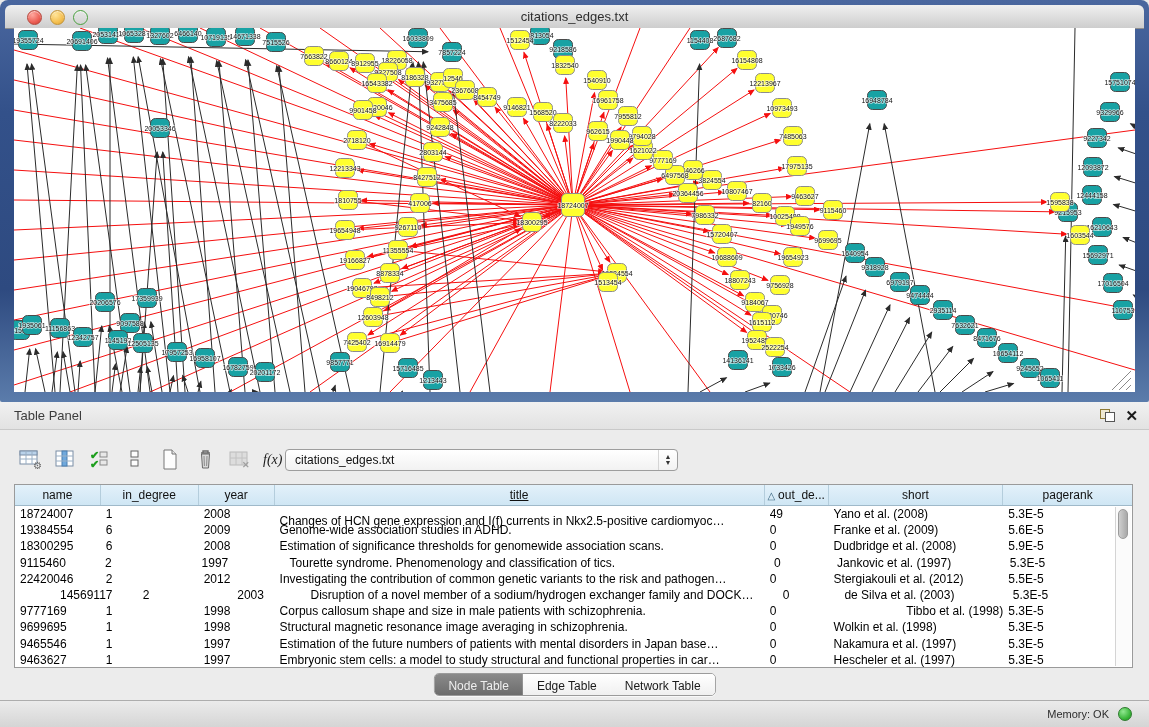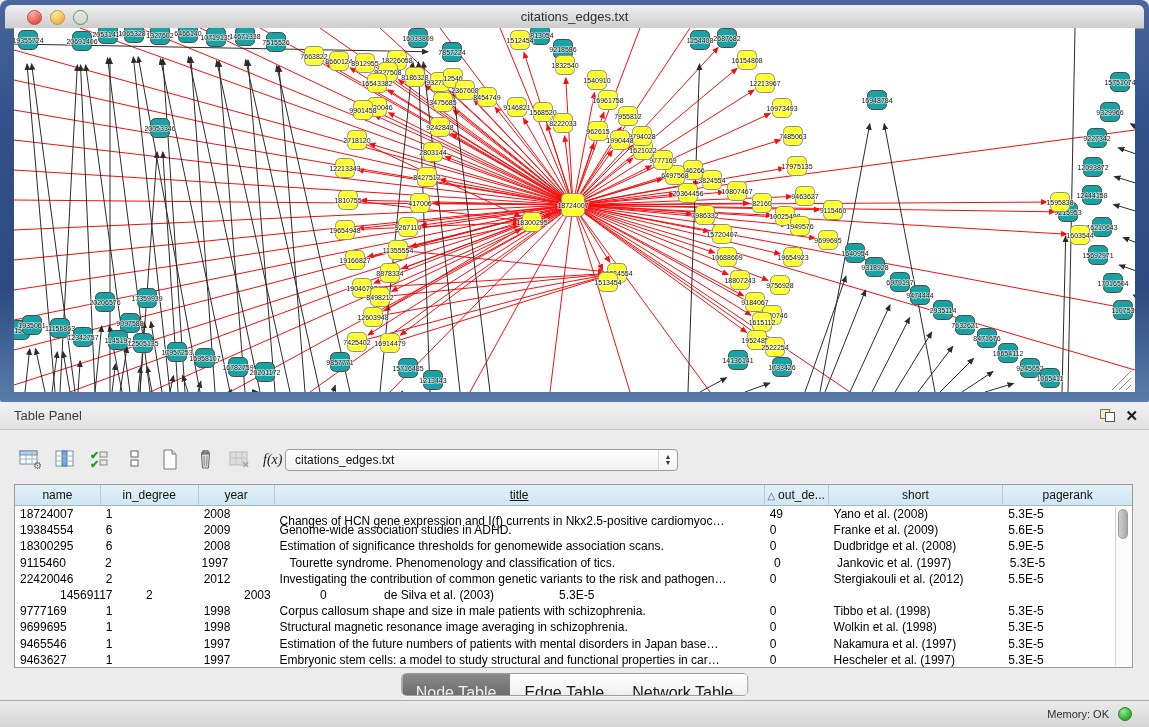--- a/index.html
+++ b/index.html
@@ -53,21 +53,21 @@
   .sort-glyph{font-size:10px;color:#3a657f;}
   .tbody .tr{display:flex;height:16.2px;align-items:center;font-size:12px;color:#000;white-space:nowrap;}
   .tbody .td{box-sizing:border-box;padding-left:5px;overflow:hidden;text-overflow:clip;white-space:nowrap;}
   .vscroll{position:absolute;right:1px;top:22px;bottom:1px;width:15px;background:#fbfbfb;border-left:1px solid #d4d4d4;}
   .vthumb{position:absolute;left:2px;top:2px;width:10px;height:30px;border-radius:6px;
       background:linear-gradient(90deg,#cfcfcf,#a8a8a8);border:1px solid #9b9b9b;box-sizing:border-box;}
 
   
   .tabs{position:absolute;top:243px;left:50%;transform:translateX(-50%);display:flex;height:21px;
       border:1px solid #9b9b9b;border-radius:5px;overflow:hidden;background:#fff;box-shadow:0 1px 0 rgba(255,255,255,.7);}
-  .tab{font-size:16px;line-height:21px;padding:8px 14px;background:linear-gradient(#ffffff,#f0f0f0);color:#1a1a1a;border-left:1px solid #b3b3b3;}
+  .tab{font-size:12px;line-height:21px;padding:2px 14px;background:linear-gradient(#ffffff,#f0f0f0);color:#1a1a1a;border-left:1px solid #b3b3b3;}
   .tab:first-child{border-left:none;}
   .tab.active{background:linear-gradient(#8a8a8a,#6d6d6d);color:#efefef;}
 
   
   .statusbar{position:absolute;left:0;top:700px;width:1149px;height:27px;
       background:linear-gradient(#ebebeb,#d5d5d5);border-top:1px solid #adadad;box-sizing:border-box;padding-left:24px;}
   .mem-label{position:absolute;right:40px;top:7px;font-size:11px;color:#2d2d2d;}
   .mem-dot{position:absolute;right:17px;top:6px;width:14px;height:14px;border-radius:50%;
       background:radial-gradient(circle at 35% 30%,#90e890,#37b437 65%,#1f8f1f);border:1px solid #2d7a2d;box-sizing:border-box;}
 </style>
@@ -710,31 +710,32 @@
             <div class="td" style="width: 76px;">2012</div>
             <div class="td" style="width: 491px;">Investigating the contribution of common genetic variants to the risk and pathogen…</div>
             <div class="td" style="width: 64px;">0</div>
             <div class="td" style="width: 175px;">Stergiakouli et al. (2012)</div>
             <div class="td" style="width: 129px;">5.5E-5</div>
           </div>
           <div class="tr">
             <div class="td" style="width: 86px; margin-left: 40px;">14569117</div>
             <div class="td" style="width: 98px;">2</div>
             <div class="td" style="width: 76px;">2003</div>
+            <div class="td" style="width: 491px;">Disruption of a novel member of a sodium/hydrogen exchanger family and DOCK…</div>
             <div class="td" style="width: 64px;">0</div>
             <div class="td" style="width: 175px;">de Silva et al. (2003)</div>
             <div class="td" style="width: 129px;">5.3E-5</div>
           </div>
           <div class="tr">
             <div class="td" style="width: 86px;">9777169</div>
             <div class="td" style="width: 98px;">1</div>
             <div class="td" style="width: 76px;">1998</div>
             <div class="td" style="width: 491px;">Corpus callosum shape and size in male patients with schizophrenia.</div>
             <div class="td" style="width: 64px;">0</div>
-            <div class="td" style="width: 175px;">Tibbo et al. (1998)</div>
+            <div class="td" style="width: 175px; text-align: right;">Tibbo et al. (1998)</div>
             <div class="td" style="width: 129px;">5.3E-5</div>
           </div>
           <div class="tr">
             <div class="td" style="width: 86px;">9699695</div>
             <div class="td" style="width: 98px;">1</div>
             <div class="td" style="width: 76px;">1998</div>
             <div class="td" style="width: 491px;">Structural magnetic resonance image averaging in schizophrenia.</div>
             <div class="td" style="width: 64px;">0</div>
             <div class="td" style="width: 175px;">Wolkin et al. (1998)</div>
             <div class="td" style="width: 129px;">5.3E-5</div>

